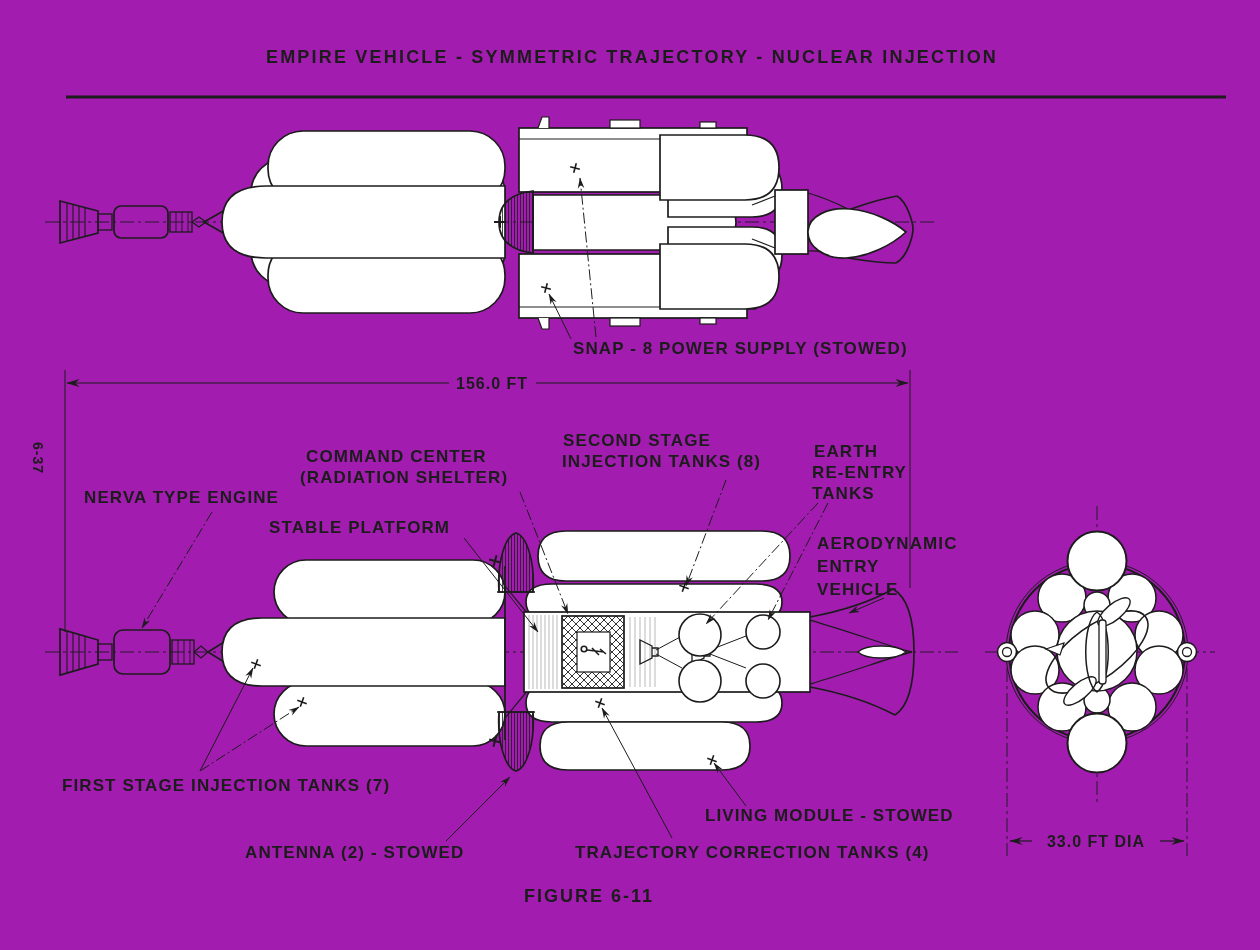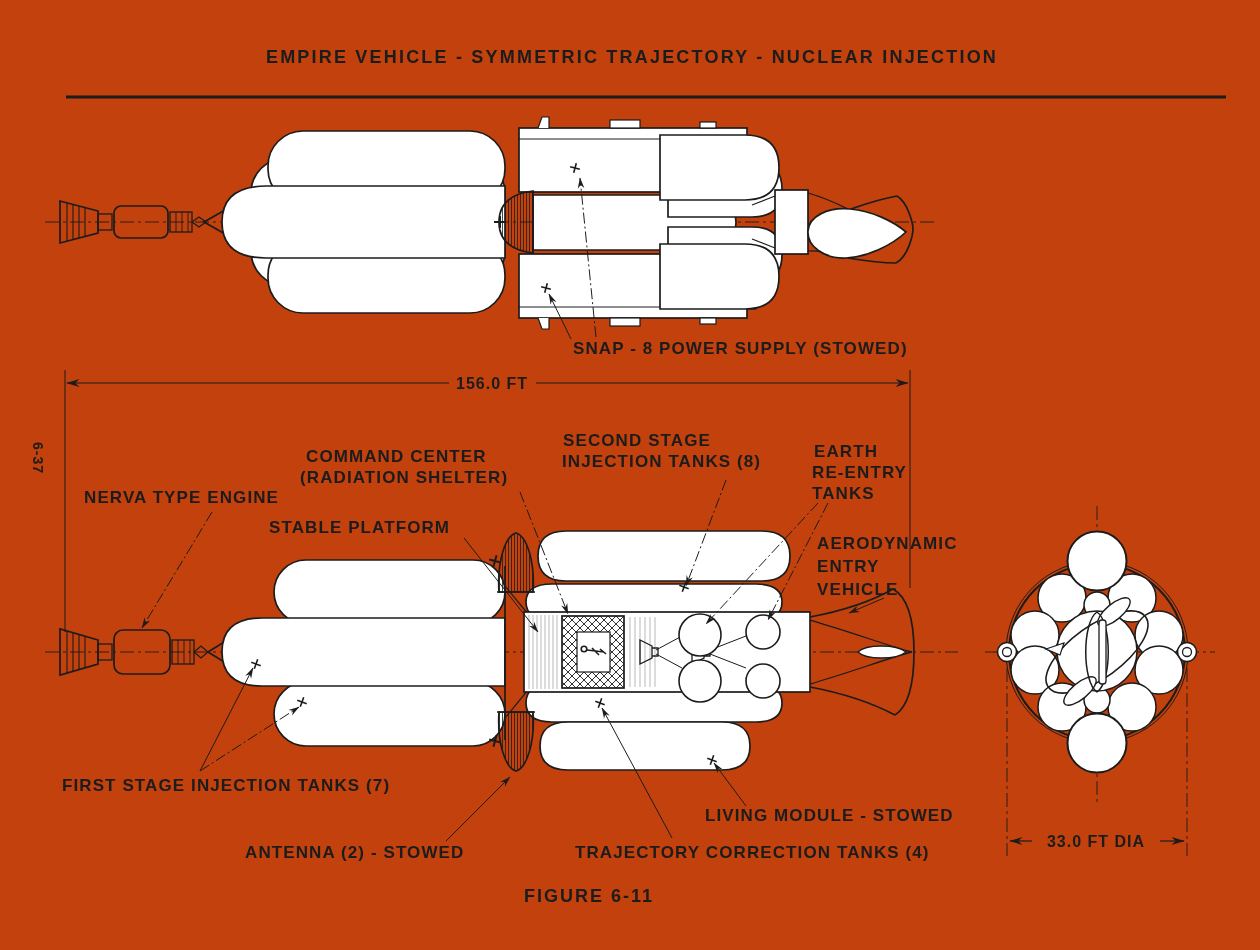--- a/index.html
+++ b/index.html
@@ -1,16 +1,16 @@
 <!DOCTYPE html>
 <html><head>
 <meta charset="utf-8">
 <style>
   html,body{margin:0;padding:0;background:#ffffff;}
-  .page{position:relative;width:1260px;height:950px;background:#c2410c;overflow:hidden;}
+  .page{position:relative;width:1260px;height:950px;background:#a21caf;overflow:hidden;}
   svg{display:block;}
   text{font-family:"Liberation Sans","DejaVu Sans",sans-serif;font-weight:700;fill:#1c1c1c;}
   .lbl{font-size:17px;letter-spacing:1.1px;}
   .ttl{font-size:18px;letter-spacing:2.2px;}
   .dim{font-size:16px;letter-spacing:1px;}
   .cap{font-size:18px;letter-spacing:2px;}
   .pgn{font-size:14px;letter-spacing:1px;}
 </style>
 </head>
 <body>

